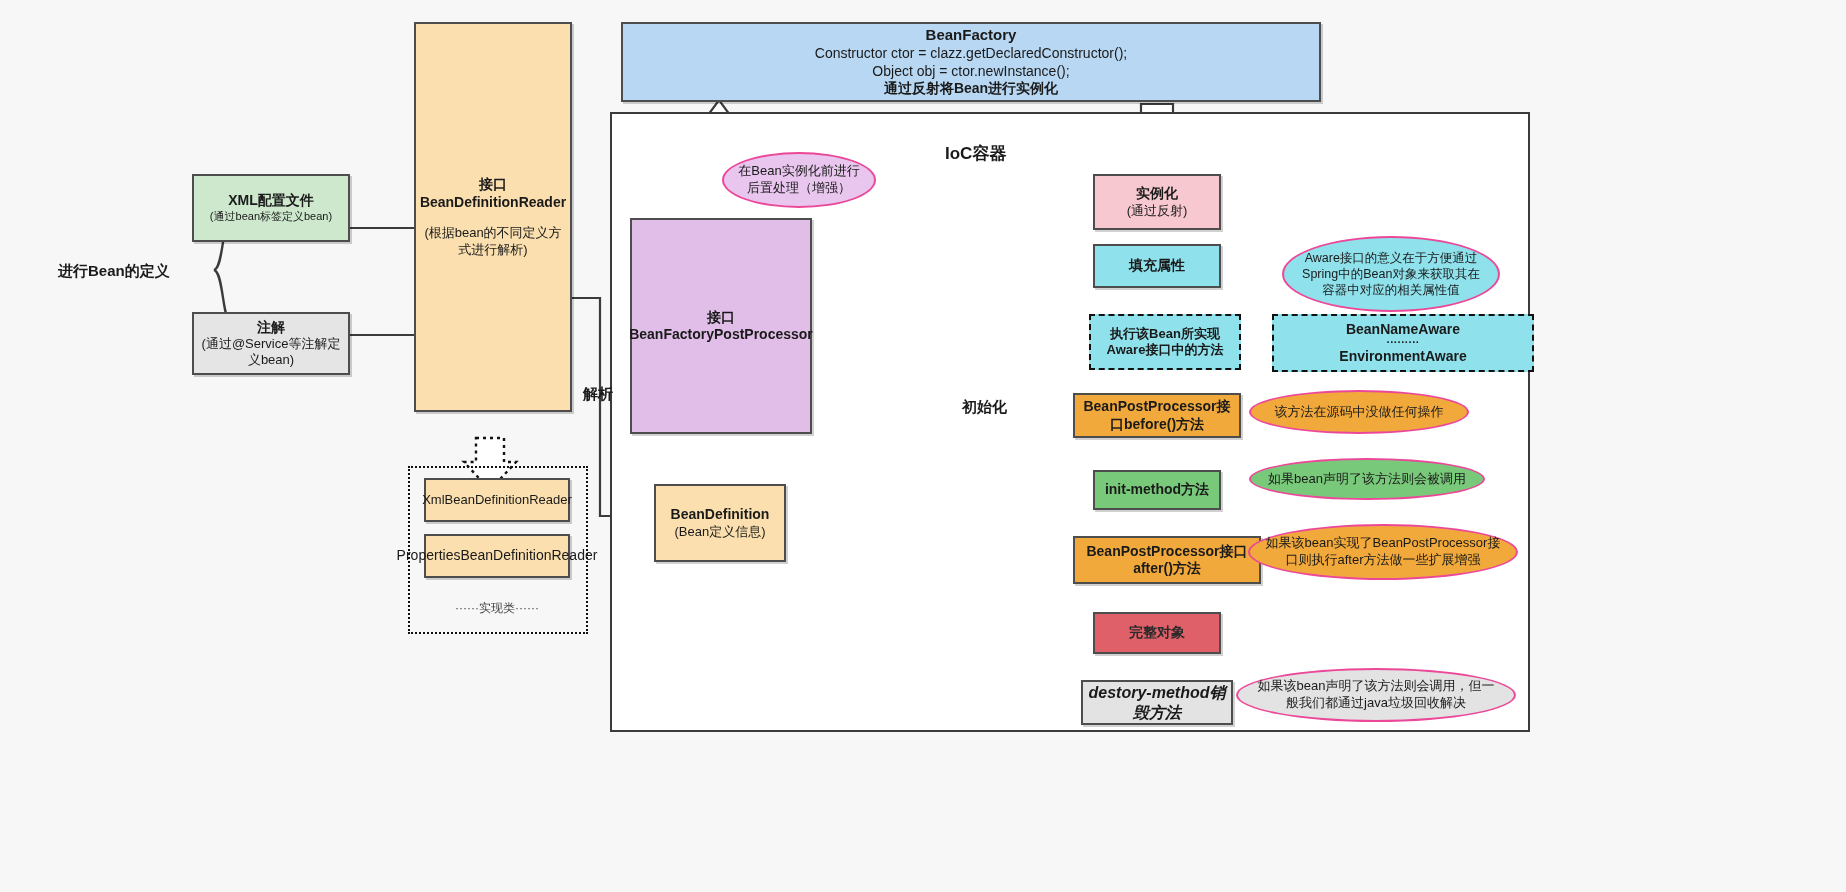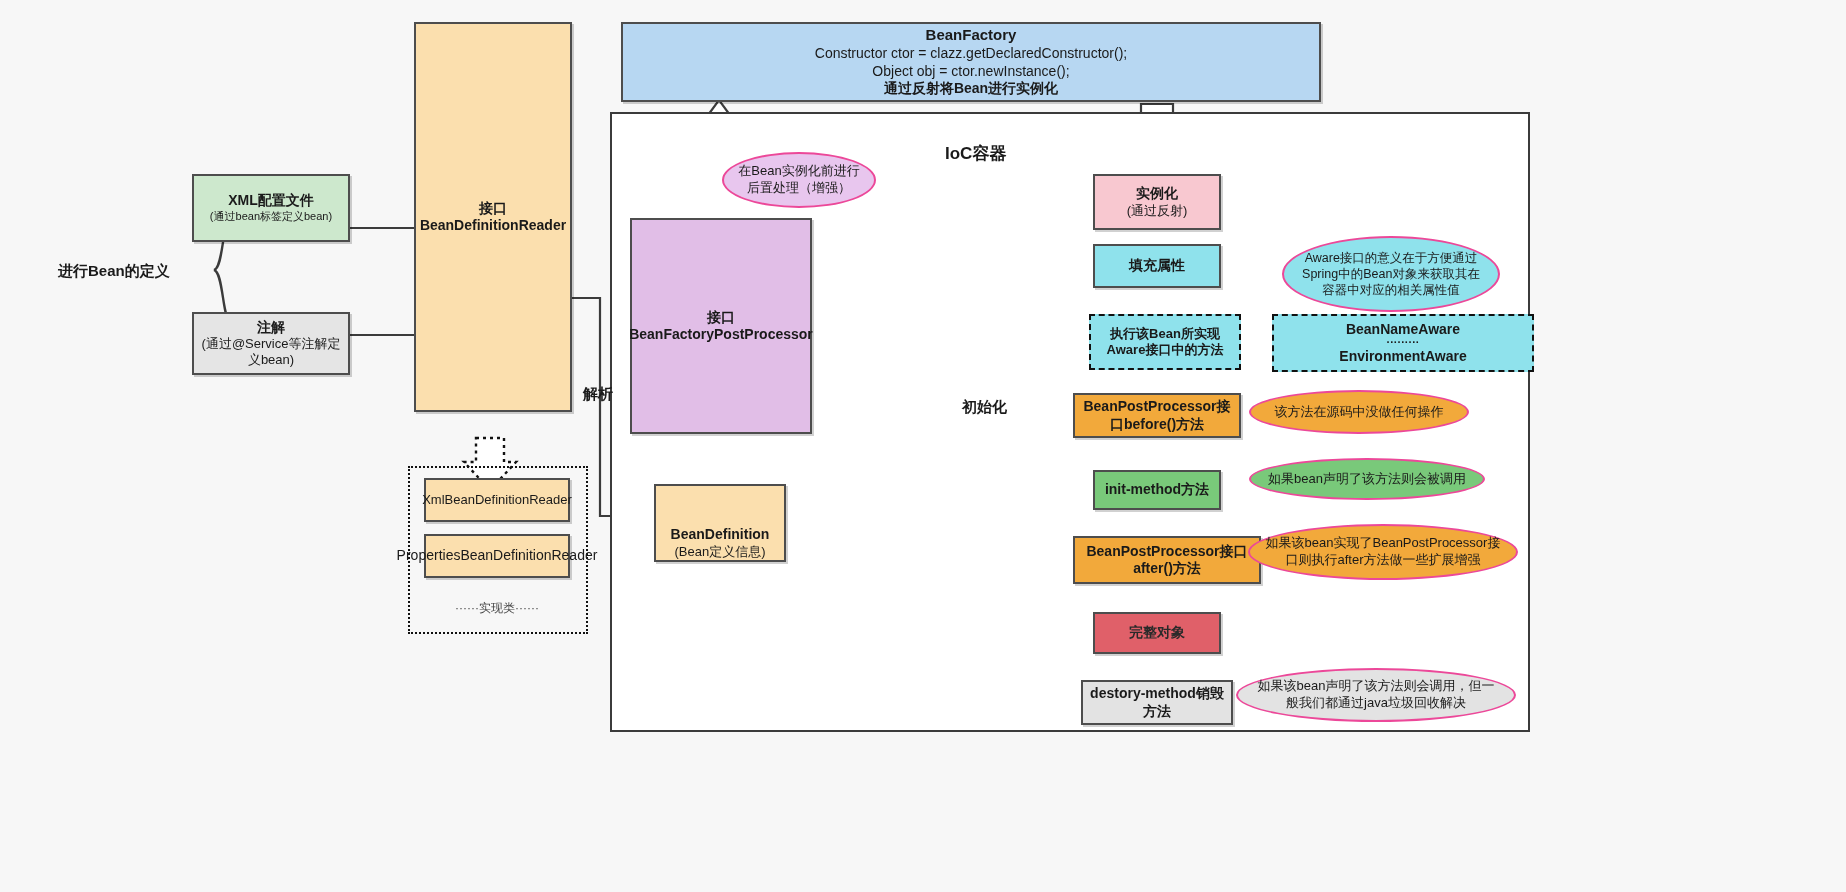--- a/index.html
+++ b/index.html
@@ -99,40 +99,41 @@
   </div>
 
   <div class="box" style="left:192px;top:304px;width:158px;height:63px;background:#e5e5e5;margin-top:8px;">
     <div class="t1" style="font-size:14px;">注解</div>
     <div class="t2" style="font-size:13px;padding:0 6px;">(通过@Service等注解定义bean)</div>
   </div>
 
   <div class="box" style="left:414px;top:22px;width:158px;height:390px;background:#fbdfae;">
     <div class="t1" style="font-size:14px;">接口</div>
     <div class="t1" style="font-size:14px;padding:0 4px;">BeanDefinitionReader</div>
+    <div class="t2" style="font-size:13px;padding:14px 8px 0;">(根据bean的不同定义方式进行解析)</div>
   </div>
 
   <div class="dottedbox" style="position:absolute;left:408px;top:466px;width:176px;height:164px;"></div>
 
   <div class="box" style="left:424px;top:478px;width:146px;height:44px;background:#fbdfae;">
     <div class="t2" style="font-size:13px;padding:0 6px;">XmlBeanDefinitionReader</div>
   </div>
 
   <div class="box" style="left:424px;top:534px;width:146px;height:44px;background:#fbdfae;">
     <div class="t2" style="font-size:14px;padding:0 6px;">PropertiesBeanDefinitionReader</div>
   </div>
 
   <div class="label" style="left:455px;top:600px;font-size:12px;font-weight:normal;color:#444;">······实现类······</div>
 
   <div class="box" style="left:630px;top:218px;width:182px;height:216px;background:#e1bee7;">
     <div class="t1" style="font-size:14px;">接口</div>
     <div class="t1" style="font-size:14px;padding:0 4px;">BeanFactoryPostProcessor</div>
   </div>
 
-  <div class="box" style="left:654px;top:484px;width:132px;height:78px;background:#fbdfae;justify-content:flex-end;">
+  <div class="box" style="left:654px;top:484px;width:132px;height:78px;background:#fbdfae;">
     <div class="t1" style="font-size:14px;">BeanDefinition</div>
     <div class="t2" style="font-size:13px;">(Bean定义信息)</div>
   </div>
 
   <div class="box" style="left:621px;top:22px;width:700px;height:80px;background:#b7d7f2;">
     <div class="t1" style="font-size:15px;">BeanFactory</div>
     <div class="t2" style="font-size:14px;">Constructor ctor = clazz.getDeclaredConstructor();</div>
     <div class="t2" style="font-size:14px;">Object obj = ctor.newInstance();</div>
     <div class="t1" style="font-size:14px;">通过反射将Bean进行实例化</div>
   </div>
@@ -160,21 +161,21 @@
 
   <div class="box" style="left:1073px;top:536px;width:188px;height:48px;background:#f2a93b;">
     <div class="t1" style="font-size:14px;padding:0 4px;">BeanPostProcessor接口after()方法</div>
   </div>
 
   <div class="box" style="left:1093px;top:612px;width:128px;height:42px;background:#e06069;">
     <div class="t1" style="font-size:14px;color:#2a2a2a;">完整对象</div>
   </div>
 
   <div class="box" style="left:1081px;top:680px;width:152px;height:45px;background:#e3e3e3;">
-    <div class="t1" style="font-size:14px;padding:0 4px;">destory-method销毁方法</div>
+    <div class="t1" style="font-size:16px;padding:0 4px;font-style:italic;">destory-method销毁方法</div>
   </div>
 
   <div class="box dashedbox" style="left:1272px;top:314px;width:262px;height:58px;background:#8fe2ec;">
     <div class="t1" style="font-size:14px;">BeanNameAware</div>
     <div class="t1" style="font-size:11px;line-height:0.9;">·········</div>
     <div class="t1" style="font-size:14px;">EnvironmentAware</div>
   </div>
 
   <div class="callout" style="left:722px;top:152px;width:154px;height:56px;background:#e8c6ee;font-size:13px;">在Bean实例化前进行后置处理（增强）</div>
 

